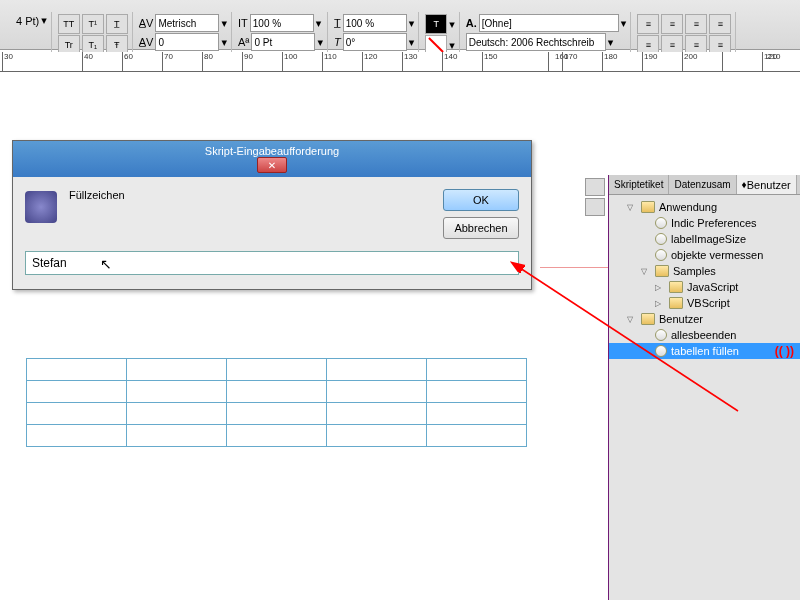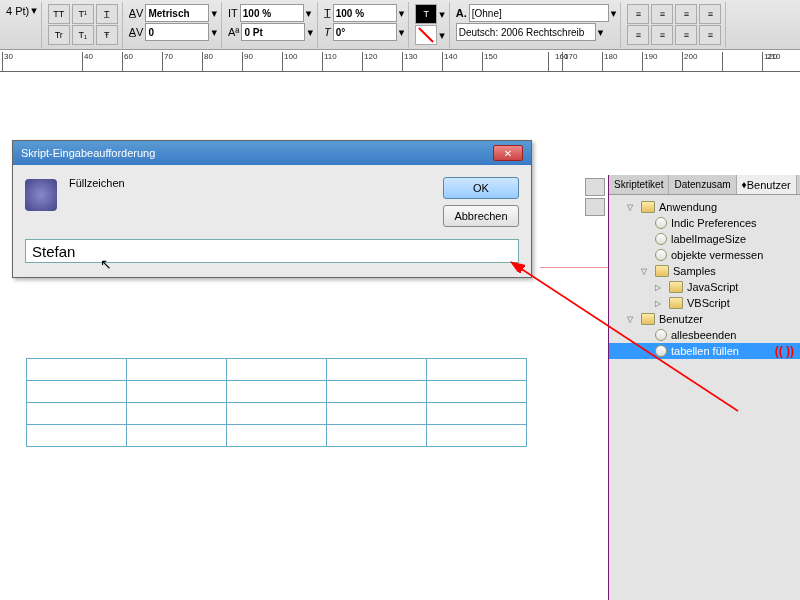--- a/index.html
+++ b/index.html
@@ -1,47 +1,47 @@
 <!DOCTYPE html>
 <html><head>
 <meta charset="utf-8">
 <style>
 * { box-sizing: border-box; margin: 0; padding: 0; font-family: "Segoe UI", Tahoma, sans-serif; font-size: 11px; }
 body { background: #fff; width: 800px; height: 600px; overflow: hidden; position: relative; }
 
 
-.toolbar { background: linear-gradient(#e8e8e8, #d8d8d8); border-bottom: 1px solid #999; height: 50px; display: flex; align-items: flex-start; padding: 2px; gap: 2px; }
+.toolbar { background: linear-gradient(#e8e8e8, #d8d8d8); border-bottom: 1px solid #999; height: 50px; display: flex; align-items: flex-start; padding: 12px; gap: 2px; }
 .tool-group { display: flex; flex-direction: column; gap: 1px; border-right: 1px solid #bbb; padding: 2px 4px; height: 46px; }
 .tool-row { display: flex; gap: 2px; align-items: center; }
 .tool-btn { width: 22px; height: 20px; background: #e0e0e0; border: 1px solid #aaa; display: flex; align-items: center; justify-content: center; font-size: 9px; cursor: pointer; }
 .tool-input { height: 18px; border: 1px solid #999; background: #fff; padding: 0 2px; font-size: 10px; }
-.sel { width: 64px; font-weight: bold; }
+.sel { width: 64px; }
 .sel-wide { width: 140px; }
 
 
 .ruler { height: 20px; background: #fff; border-bottom: 1px solid #666; position: relative; overflow: hidden; margin-top: 2px;}
 .ruler-tick { position: absolute; top: 0; font-size: 8px; color: #333; border-left: 1px solid #666; height: 100%; padding-left: 1px; }
 
 
 .canvas { position: absolute; top: 72px; left: 0; right: 0; bottom: 0; background: #fff; }
 .pink-line { position: absolute; left: 540px; top: 195px; width: 250px; border-top: 1px solid #e99; }
 
 
 .dialog { position: absolute; top: 140px; left: 12px; width: 520px; background: #f0f0f0; border: 1px solid #666; box-shadow: 2px 2px 4px rgba(0,0,0,0.3); }
-.dialog-title { background: linear-gradient(#5a9bd5, #3a7bc5); color: #fff; padding: 4px 8px; display: flex; justify-content: space-between; align-items: center; font-size: 12px; }
+.dialog-title { background: linear-gradient(#5a9bd5, #3a7bc5); color: #fff; padding: 4px 8px; display: flex; justify-content: space-between; align-items: center; font-size: 12px; flex-direction: column; }
 .close-btn { background: linear-gradient(#e88,#c44); color: #fff; border: 1px solid #922; width: 30px; height: 16px; font-size: 10px; display: flex; align-items: center; justify-content: center; cursor: pointer; border-radius: 2px;}
 .dialog-body { padding: 12px; display: flex; gap: 12px; background: #eaeaea;}
 .dialog-icon { width: 32px; height: 32px; background: radial-gradient(#88c, #448); border-radius: 4px; flex-shrink: 0; margin-top: 2px;}
 .dialog-content { flex: 1; }
 .dialog-label { margin-bottom: 8px; }
 .dialog-buttons { display: flex; flex-direction: column; gap: 6px; }
 .dbtn { width: 76px; height: 22px; border: 1px solid #888; border-radius: 3px; font-size: 11px; cursor: pointer; background: linear-gradient(#f8f8f8,#e0e0e0);}
 .dbtn.primary { background: linear-gradient(#cde8ff,#9cf); border-color: #58a; }
 .dialog-input-row { padding: 0 12px 14px 12px; background: #eaeaea;}
-.dialog-input { width: 100%; height: 24px; border: 1px solid #7aa; background: #fff; padding: 0 6px; font-size: 15px; }
+.dialog-input { width: 100%; height: 24px; border: 1px solid #7aa; background: #fff; padding: 0 6px; font-size: 12px; }
 .cursor-arrow { position: absolute; left: 100px; top: 256px; font-size: 14px; z-index: 100;}
 
 
 .arrow-line { position: absolute; stroke: red; stroke-width: 1.5; fill: none; z-index: 50;}
 
 
 .doc-table { position: absolute; top: 358px; left: 26px; border-collapse: collapse; }
 .doc-table td { border: 1px solid #6ac; width: 100px; height: 22px; }
 
 

